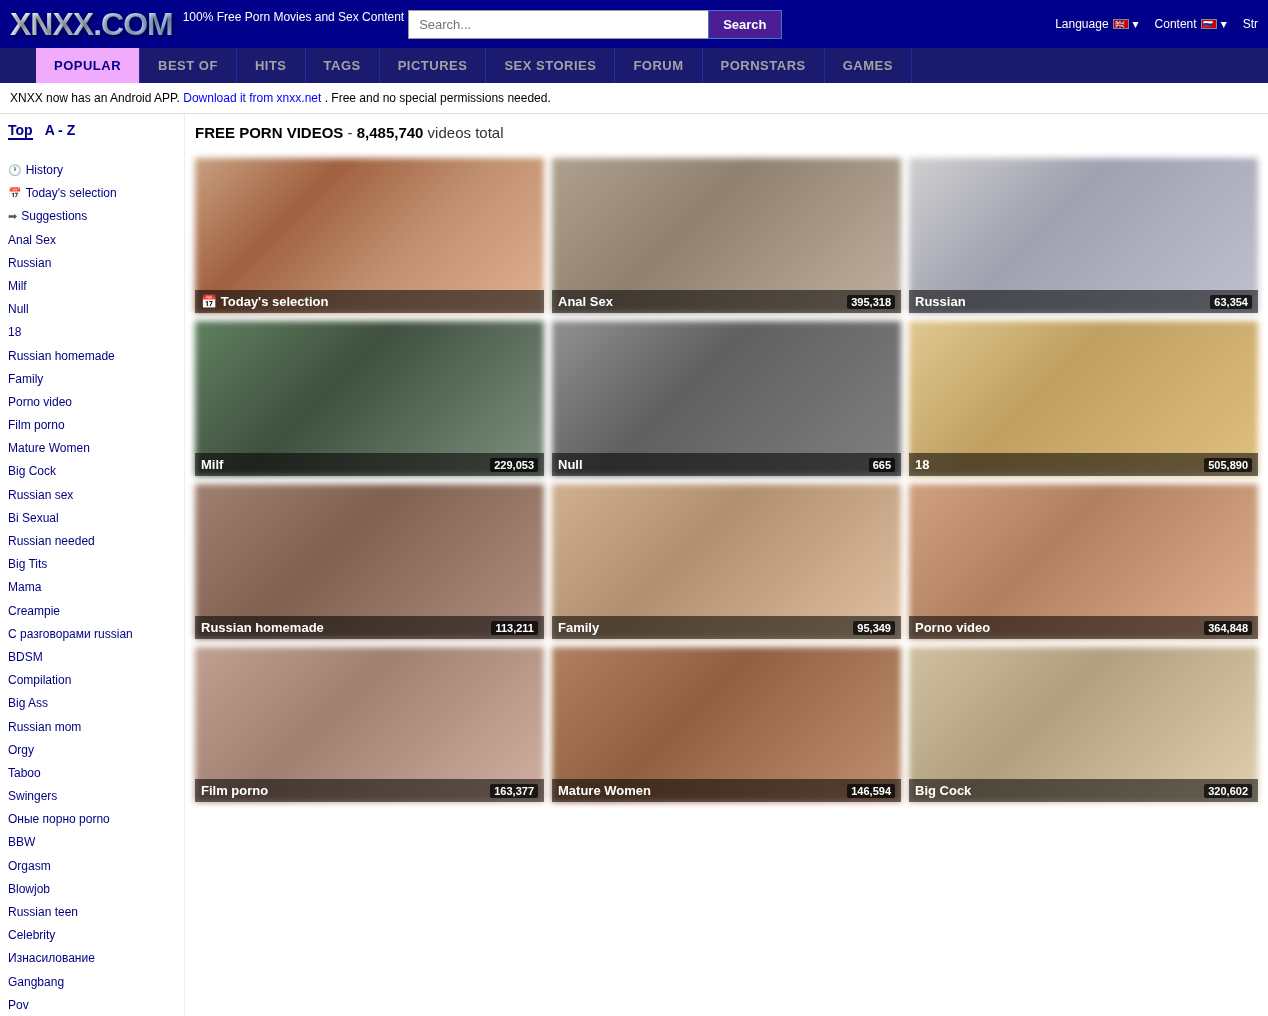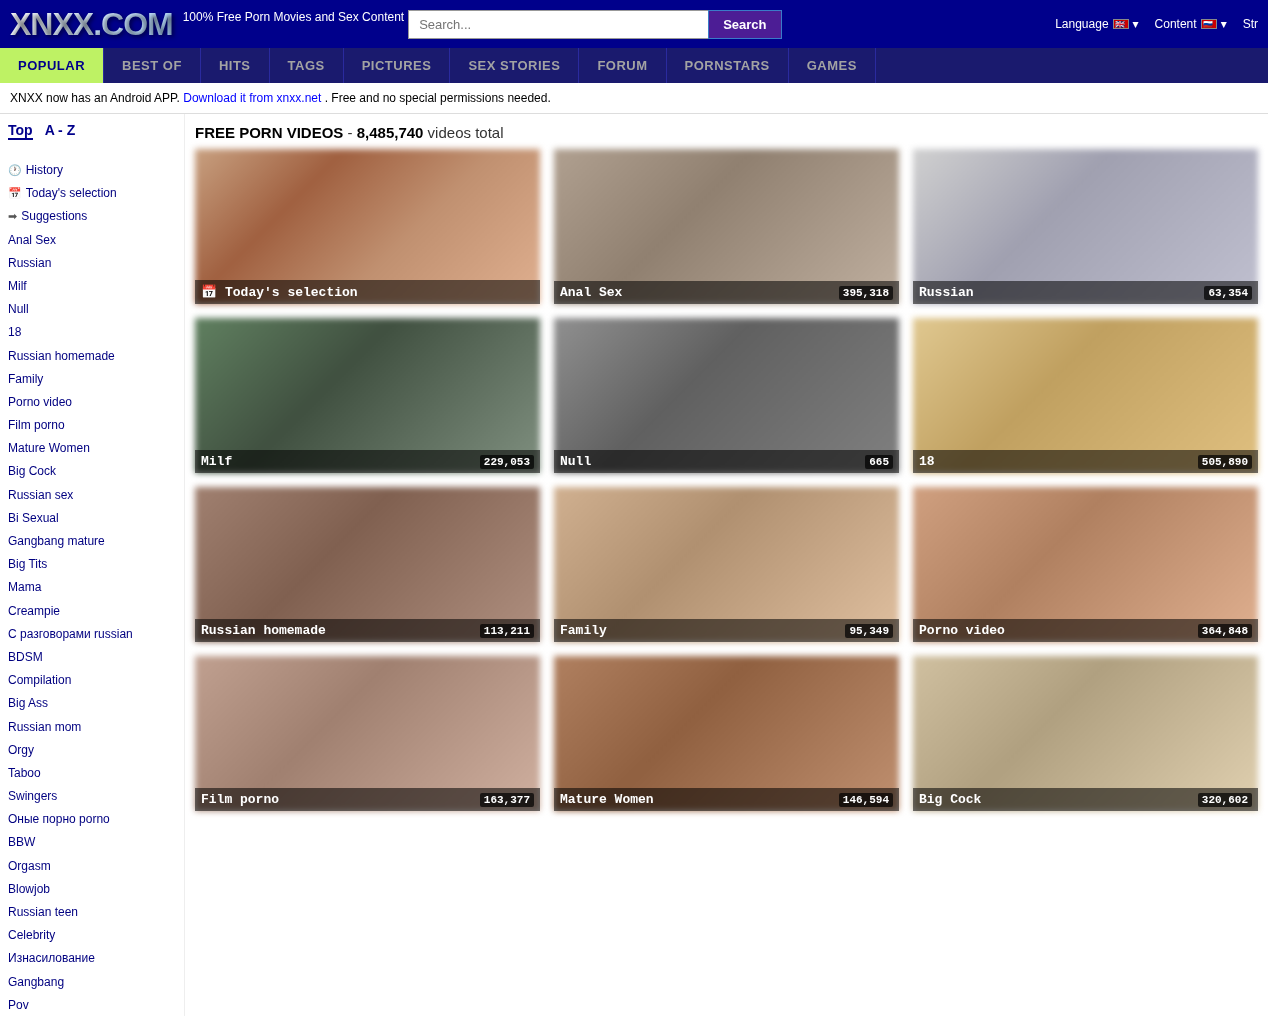--- a/index.html
+++ b/index.html
@@ -100,22 +100,23 @@
       cursor: pointer;
       text-transform: uppercase;
       letter-spacing: 0.5px;
       border-right: 1px solid #2a2a9e;
     }
     .nav-item:hover, .nav-item.active {
       background: #fff;
       color: #00008b;
     }
     .nav-item.active {
-      background: #bef264;
+      background: #f0abfc;
       color: #00008b;
+      margin-left: 36px;
     }
 
     
     #android-banner {
       padding: 8px 10px;
       font-size: 12px;
       border-bottom: 1px solid #ddd;
     }
     #android-banner a {
       color: #00f;
@@ -174,31 +175,30 @@
     }
 
     
     #content-area {
       flex: 1;
       padding: 10px;
     }
     #content-title {
       font-size: 15px;
       font-weight: bold;
-      margin-bottom: 8px;
+      margin-bottom: 17px;
     }
     #content-title span {
       color: #333;
       font-weight: normal;
     }
     #video-grid {
       display: grid;
       grid-template-columns: repeat(3, 1fr);
-      gap: 14px;
-      font-family: Liberation Mono, monospace;
+      gap: 8px;
     }
     .video-thumb {
       position: relative;
       cursor: pointer;
     }
     .video-thumb-img {
       width: 100%;
       height: 155px;
       display: block;
     }
@@ -320,21 +320,21 @@
         <span class="sidebar-category">Null</span>
         <span class="sidebar-category">18</span>
         <span class="sidebar-category">Russian homemade</span>
         <span class="sidebar-category">Family</span>
         <span class="sidebar-category">Porno video</span>
         <span class="sidebar-category">Film porno</span>
         <span class="sidebar-category">Mature Women</span>
         <span class="sidebar-category">Big Cock</span>
         <span class="sidebar-category">Russian sex</span>
         <span class="sidebar-category">Bi Sexual</span>
-        <span class="sidebar-category">Gangbang mature</span>
+        <span class="sidebar-category">Russian needed</span>
         <span class="sidebar-category">Big Tits</span>
         <span class="sidebar-category">Mama</span>
         <span class="sidebar-category">Creampie</span>
         <span class="sidebar-category">С разговорами russian</span>
         <span class="sidebar-category">BDSM</span>
         <span class="sidebar-category">Compilation</span>
         <span class="sidebar-category">Big Ass</span>
         <span class="sidebar-category">Russian mom</span>
         <span class="sidebar-category">Orgy</span>
         <span class="sidebar-category">Taboo</span>

